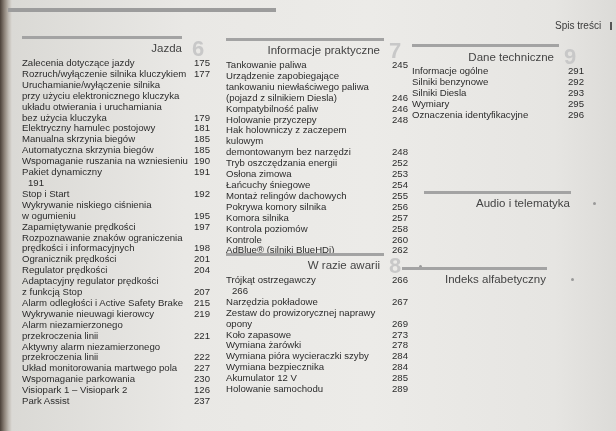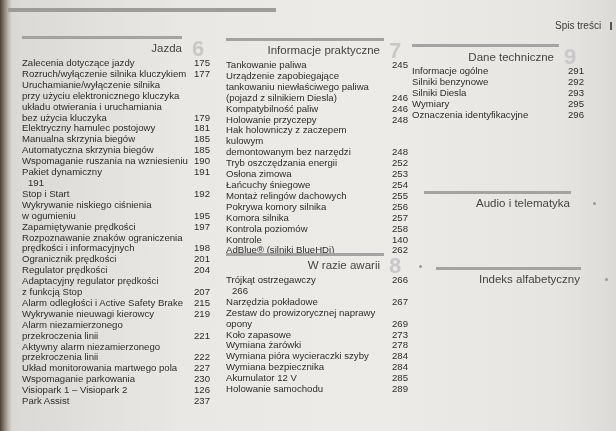--- a/index.html
+++ b/index.html
@@ -216,21 +216,21 @@
       <div class="entry">
         <span class="t">Komora silnika</span>
         <span class="p">257</span>
       </div>
       <div class="entry">
         <span class="t">Kontrola poziomów</span>
         <span class="p">258</span>
       </div>
       <div class="entry">
         <span class="t">Kontrole</span>
-        <span class="p">140</span>
+        <span class="p">260</span>
       </div>
       <div class="entry">
         <span class="t">AdBlue® (silniki BlueHDi)</span>
         <span class="p">262</span>
       </div>
     </div>
 </div>
 
 <div class="section" style="left:226px; top:253px; width:184px;">
   <div class="sec-head">
@@ -313,19 +313,19 @@
 </div>
 
 <div class="section" style="left:424px; top:191px; width:172px;">
   <div class="sec-head">
     <div class="sec-rule" style="width:147px;"></div>
     <div class="sec-title" style="right:26px; top:6px;">Audio i telematyka</div>
     <div class="dot" style="left:169px; top:11px;"></div>
   </div>
 </div>
 
-<div class="section" style="left:436px; top:267px; width:172px;">
+<div class="section" style="left:402px; top:267px; width:172px;">
   <div class="sec-head">
     <div class="sec-rule" style="width:145px;"></div>
     <div class="sec-title" style="right:28px; top:6px;">Indeks alfabetyczny</div>
     <div class="dot" style="left:169px; top:11px;"></div>
   </div>
 </div>
 
 </body></html>

